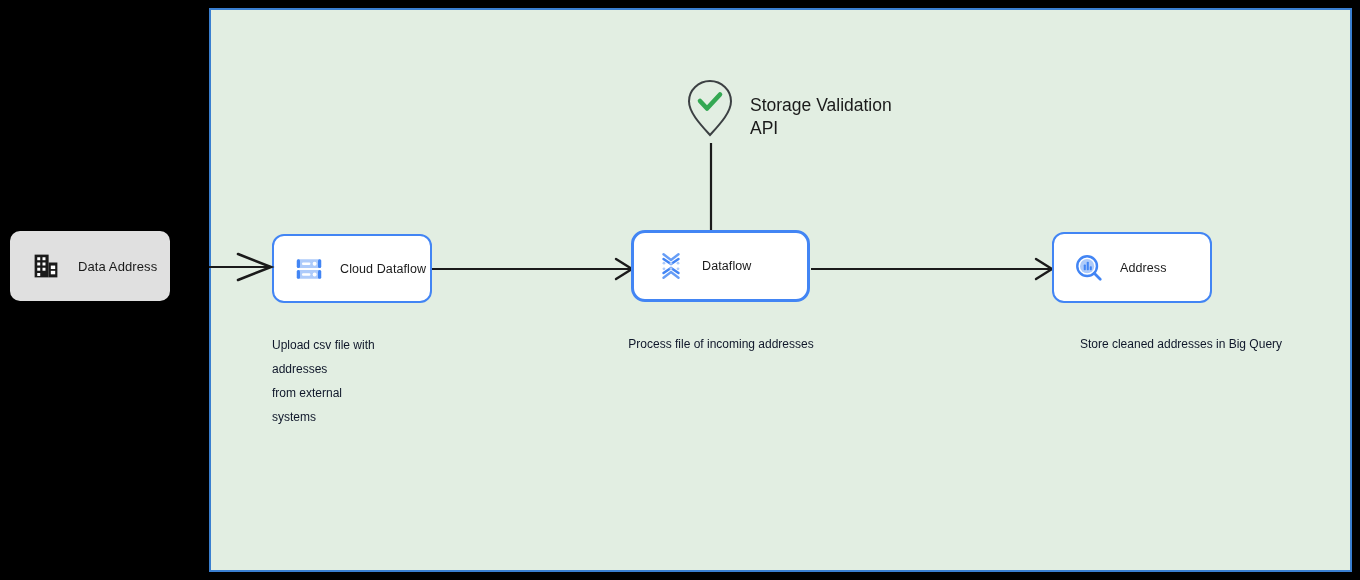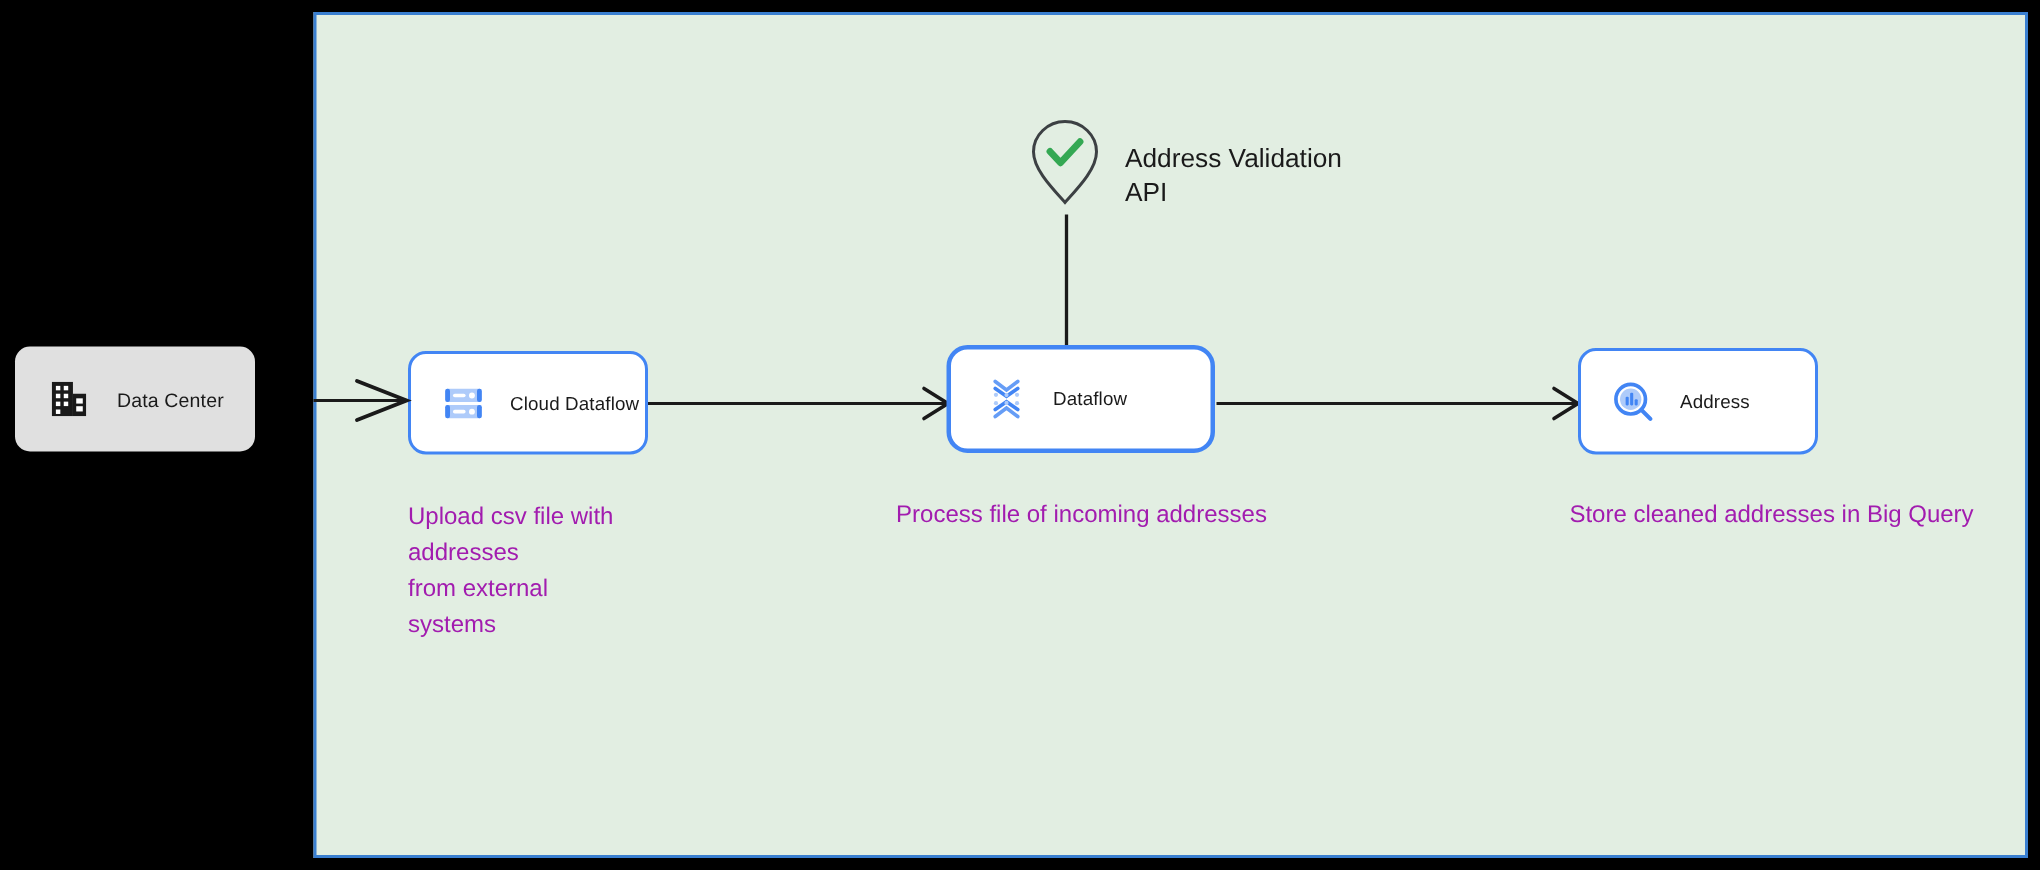--- a/index.html
+++ b/index.html
@@ -120,23 +120,23 @@
     margin-top: 16px;
     font-size: 17.5px;
     color: #1a1a1a;
     line-height: 23px;
     white-space: pre-line;
   }
 
   
   .caption {
     position: absolute;
-    font-size: 16px;
+    font-size: 12px;
     line-height: 24px;
-    color: #a21caf;
+    color: #0f172a;
     white-space: pre-line;
     z-index: 4;
   }
   #caption-cloudstorage { left: 61px;  top: 323px; width: 230px; text-align: left; }
   #caption-dataflow     { left: 330px; top: 322px; width: 360px; text-align: center; }
   #caption-bigquery     { left: 760px; top: 322px; width: 420px; text-align: center; }
 
   
   #edges, #edges-outer {
     position: absolute;
@@ -168,21 +168,21 @@
     </g>
   </svg>
 
   <div id="node-validation">
     <span class="pin-wrap">
       <svg viewBox="0 0 48 60" width="48" height="60" xmlns="http://www.w3.org/2000/svg">
         <path d="M24 3 C12.4 3 3 12.2 3 23.2 C3 34.5 14.5 46.5 24 57 C33.5 46.5 45 34.5 45 23.2 C45 12.2 35.6 3 24 3 Z" fill="none" stroke="#3c4043" stroke-width="2"></path>
         <polyline points="14,23 21,30.5 34,16.5" fill="none" stroke="#34a853" stroke-width="4.6" stroke-linecap="round" stroke-linejoin="round"></polyline>
       </svg>
     </span>
-    <span class="pin-label">Address Validation
+    <span class="pin-label">Storage Validation
 API</span>
   </div>
 
   <div class="node" id="node-cloudstorage">
     <span class="node-icon">
       <svg viewBox="0 0 32 32" width="30" height="30" xmlns="http://www.w3.org/2000/svg">
         <rect x="3" y="5.5" width="26" height="9.5" rx="1.6" fill="#aecbfa"></rect>
         <rect x="3" y="17" width="26" height="9.5" rx="1.6" fill="#aecbfa"></rect>
         <rect x="3" y="5.5" width="3.4" height="9.5" rx="1.6" fill="#4285f4"></rect>
         <rect x="3" y="17" width="3.4" height="9.5" rx="1.6" fill="#4285f4"></rect>
@@ -250,21 +250,21 @@
       <rect x="12" y="6" width="3.4" height="3.4" fill="#ffffff"></rect>
       <rect x="6" y="12" width="3.4" height="3.4" fill="#ffffff"></rect>
       <rect x="12" y="12" width="3.4" height="3.4" fill="#ffffff"></rect>
       <rect x="6" y="18" width="3.4" height="3.4" fill="#ffffff"></rect>
       <rect x="12" y="18" width="3.4" height="3.4" fill="#ffffff"></rect>
       <rect x="6" y="24" width="3.4" height="3.4" fill="#ffffff"></rect>
       <rect x="21.5" y="15.5" width="5" height="4" fill="#ffffff"></rect>
       <rect x="21.5" y="21.5" width="5" height="4" fill="#ffffff"></rect>
     </svg>
   </span>
-  <span class="node-label">Data Center</span>
+  <span class="node-label">Data Address</span>
 </div>
 
 <svg id="edges-outer" viewBox="0 0 1360 580" xmlns="http://www.w3.org/2000/svg">
   <g>
     <line x1="209" y1="267" x2="269" y2="267" stroke="#1a1a1a" stroke-width="2"></line>
     <polyline points="238,254 271,267 238,280" fill="none" stroke="#1a1a1a" stroke-width="2.6" stroke-linecap="round" stroke-linejoin="miter"></polyline>
   </g>
 </svg>
 
 </body></html>

